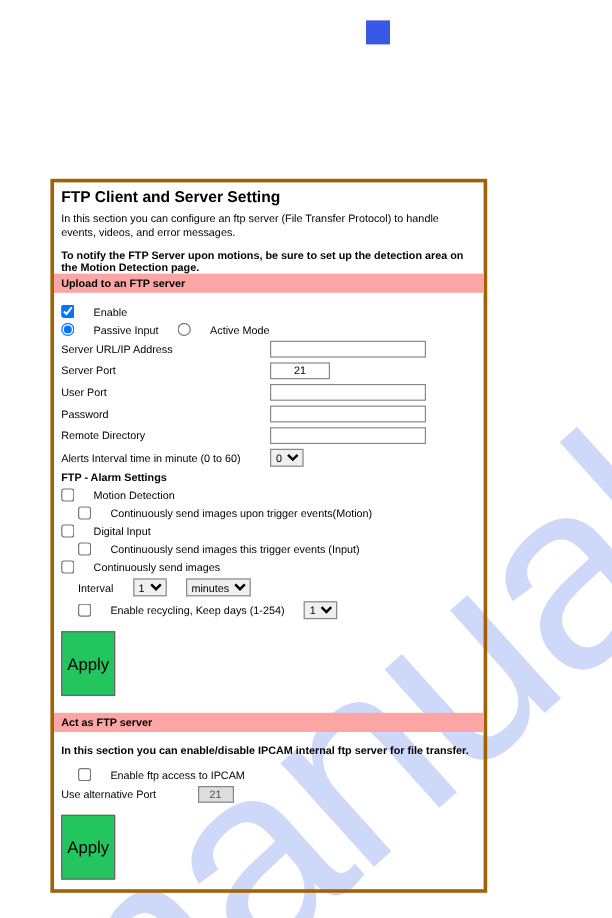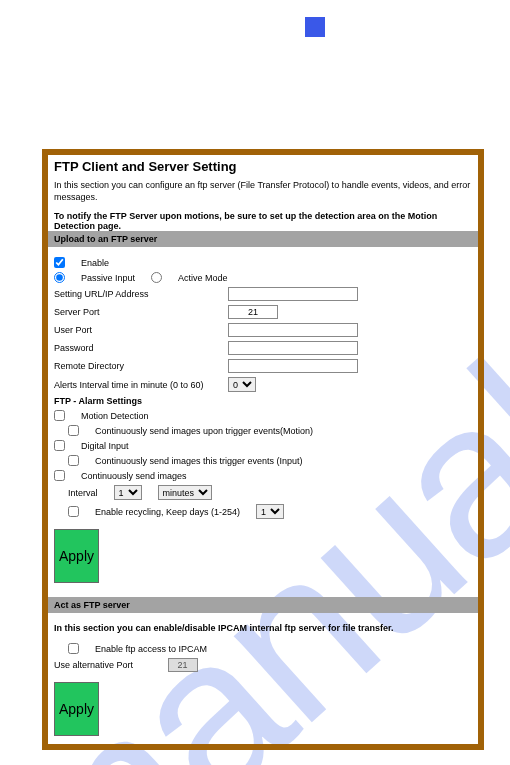--- a/index.html
+++ b/index.html
@@ -30,43 +30,43 @@
     left: 305px;
     top: 17px;
     width: 20px;
     height: 20px;
     background: #3a58e8;
   }
   .panel {
     position: absolute;
     left: 42px;
     top: 149px;
-    width: 442px;
-    border: 6px solid #a16207;
+    width: 364px;
+    border: 3px solid #a16207;
     background: rgba(255,255,255,0.0);
     padding: 4px 6px 8px 6px;
     z-index: 2;
   }
   .title {
     font-size: 13px;
     font-weight: bold;
     margin-bottom: 6px;
   }
   .intro {
     font-size: 9px;
     font-weight: normal;
     line-height: 1.3;
     margin-bottom: 8px;
   }
   .notify {
     font-size: 9px;
     font-weight: bold;
   }
   .section-bar {
-    background: #a3a3a3;
+    background: #fca5a5;
     padding: 3px 6px;
     font-size: 9px;
     font-weight: bold;
     margin: 0 -6px 10px -6px;
   }
   .row {
     display: flex;
     align-items: center;
     margin-bottom: 4px;
     gap: 16px;
@@ -117,21 +117,21 @@
     <input type="checkbox" checked="" style="">
     <label>Enable</label>
   </div>
   <div class="row">
     <input type="radio" name="mode" checked="" style="">
     <label>Passive Input</label>
     <input type="radio" name="mode" style="">
     <label>Active Mode</label>
   </div>
   <div class="row">
-    <span class="lbl">Setting URL/IP Address</span>
+    <span class="lbl">Server URL/IP Address</span>
     <input type="text" style="width: 130px;">
   </div>
   <div class="row">
     <span class="lbl">Server Port</span>
     <input type="text" style="width: 50px;" value="21">
   </div>
   <div class="row">
     <span class="lbl">User Port</span>
     <input type="text" style="width: 130px;">
   </div>

